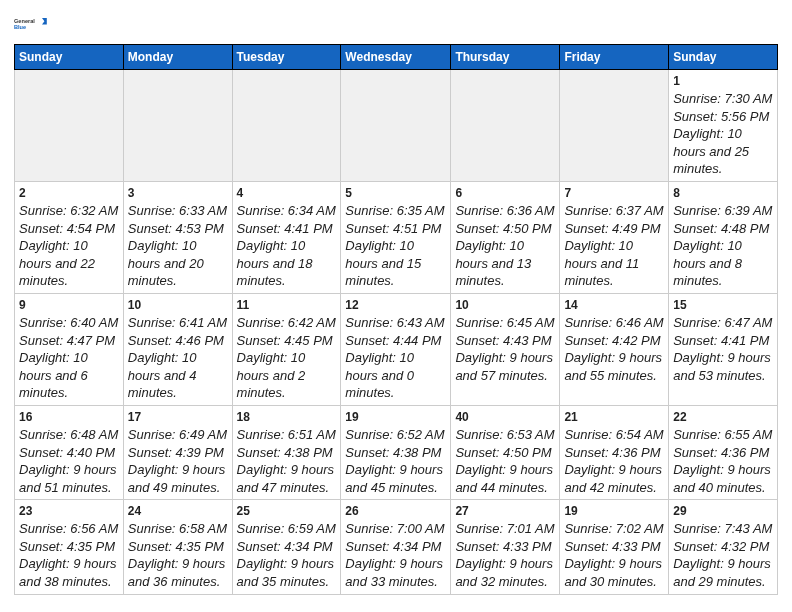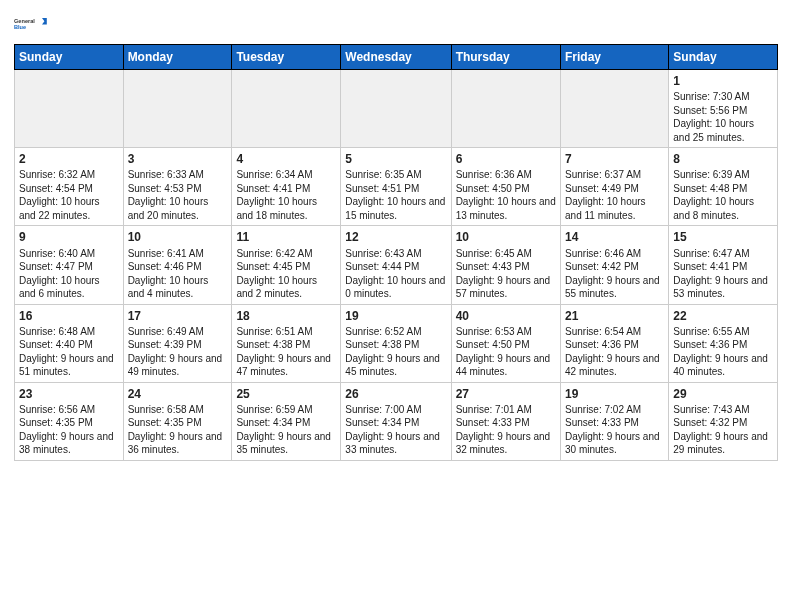--- a/index.html
+++ b/index.html
@@ -70,23 +70,24 @@
       background: #f0f0f0;
     }
     .day-num {
       font-size: 12px;
       font-weight: bold;
       color: #222;
       display: block;
       margin-bottom: 1px;
     }
     .day-info {
-      font-size: 10px;
+      font-size: 13px;
       color: #222;
       line-height: 1.35;
+      font-style: italic;
     }
   </style>
 </head>
 <body>
 
 <div class="page">
   <div class="header">
     <div class="logo">
       <svg class="logo-icon" viewBox="0 0 90 34" width="90" height="34">
           <text x="0" y="14" font-size="14" font-weight="bold" fill="#333" font-family="Arial">General</text>

